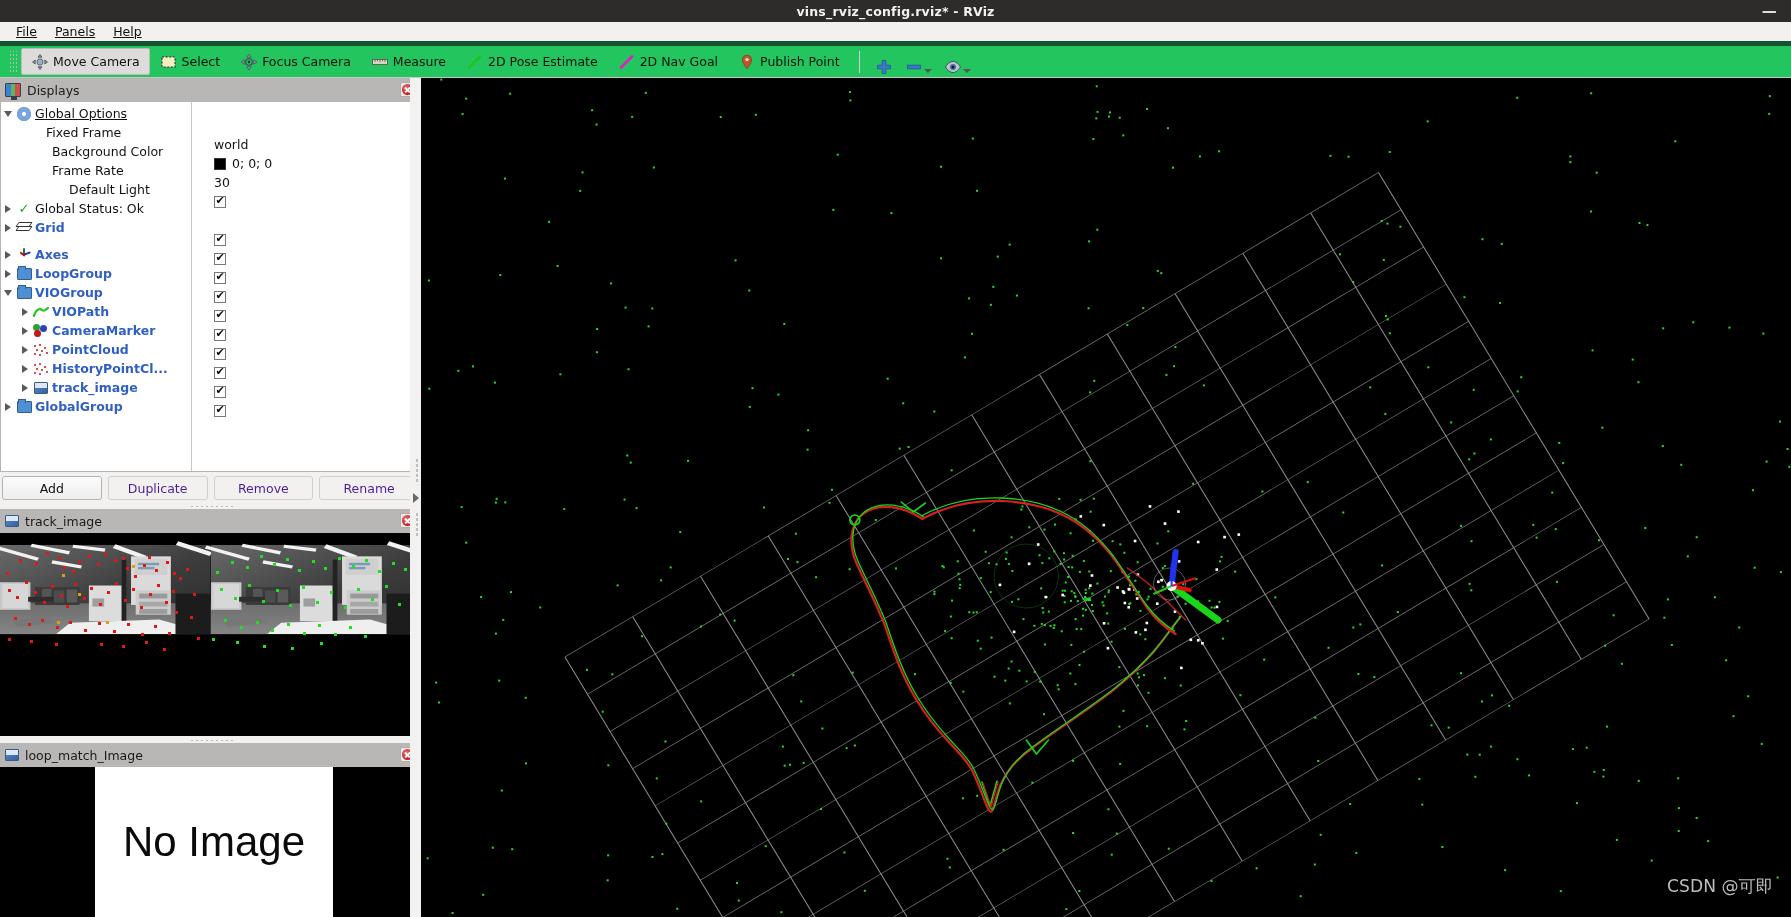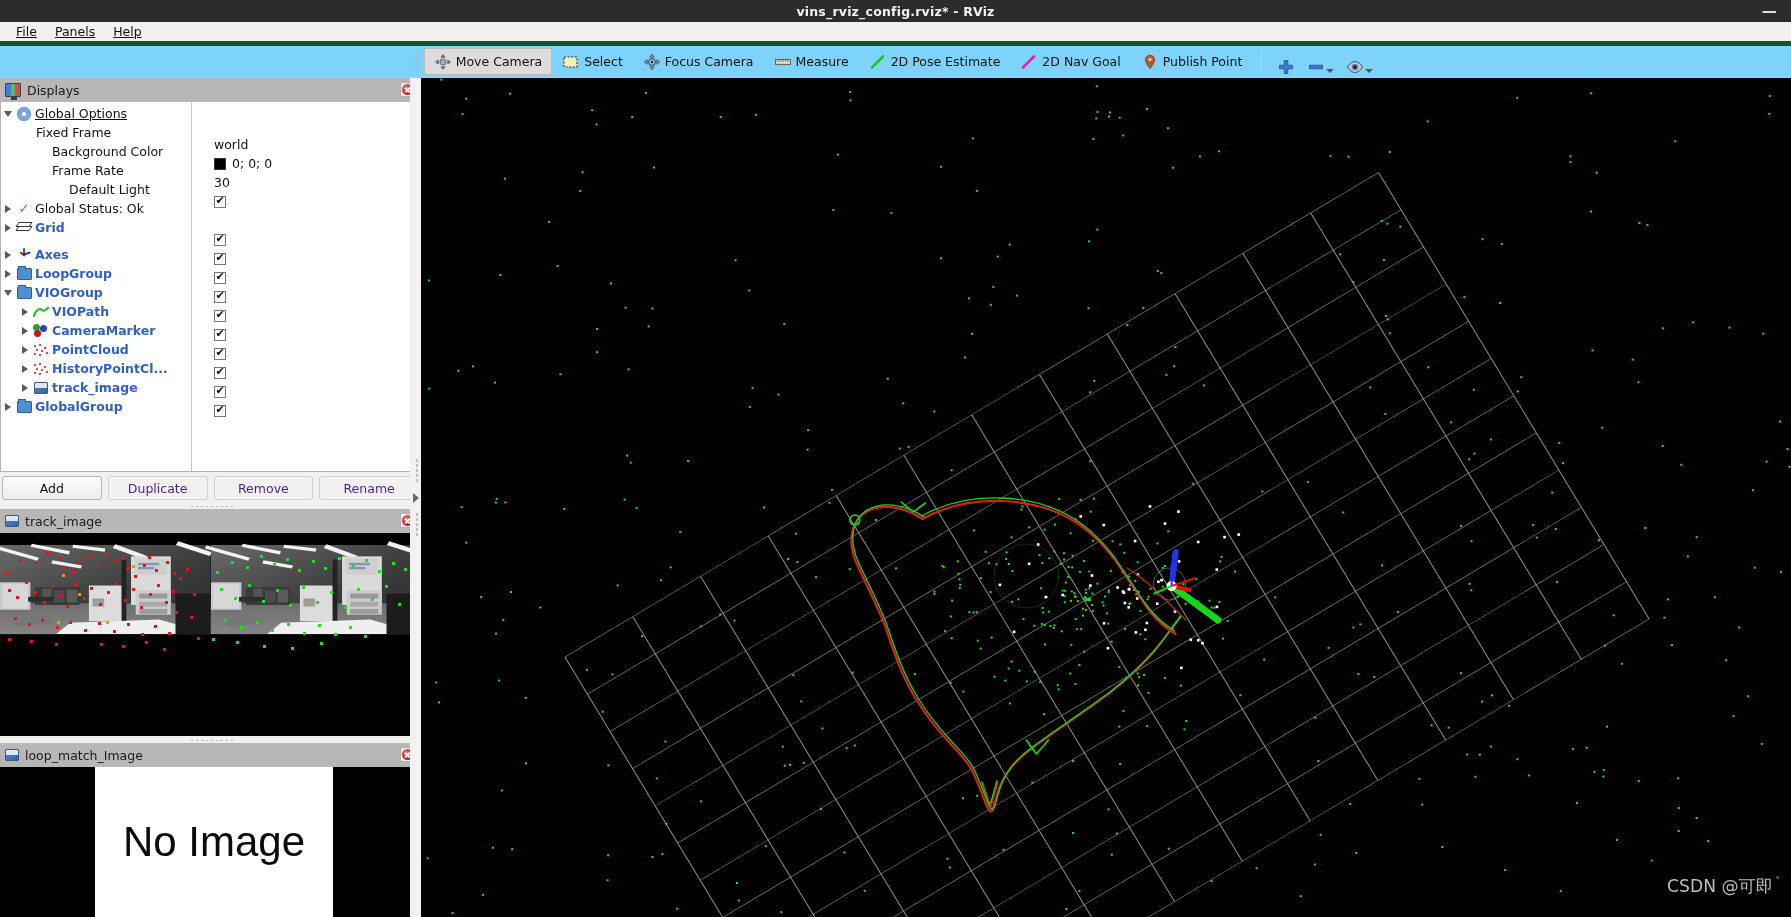--- a/index.html
+++ b/index.html
@@ -30,22 +30,22 @@
     height: 24px; background: #f2f1f0; display: flex; align-items: center;
     padding-left: 7px; border-bottom: 5px solid #14532d;
   }
   .menu-item {
     font-size: 12.5px; color: #111; padding: 2px 9px; cursor: default;
   }
   .menu-item u { text-decoration: underline; }
 
   
   .toolbar {
-    height: 32px; background: #7dd3fc; display: flex; align-items: center;
-    border-bottom: 1px solid #c8c6c4; padding-left: 1px; justify-content: center;
+    height: 32px; background: #22c55e; display: flex; align-items: center;
+    border-bottom: 1px solid #c8c6c4; padding-left: 10px;
   }
   .tb-grip {
     width: 9px; height: 22px; margin-right: 2px;
     background-image: radial-gradient(#b8b6b4 1px, transparent 1px);
     background-size: 3px 4px; background-position: 2px 2px;
   }
   .tb-btn {
     display: flex; align-items: center; gap: 4px;
     height: 27px; padding: 0 9px; font-size: 12.5px; color: #111;
     border: 1px solid transparent; border-radius: 2px; cursor: default;
@@ -383,21 +383,21 @@
         <div class="tree-col-left" id="treeNames">
             <div class="trow" style="padding-left: 0px; text-decoration: underline;">
               <span class="expander">
                 <span class="arrow-d"></span>
               </span>
               <span class="ticon">
                 <span class="ic-gear"></span>
               </span>
               <span class="tlabel">Global Options</span>
             </div>
-            <div class="trow" style="padding-left: 1px;">
+            <div class="trow" style="padding-left: 11px;">
               <span class="expander"></span>
               <span class="ticon"></span>
               <span class="tlabel">Fixed Frame</span>
             </div>
             <div class="trow" style="padding-left: 17px;">
               <span class="expander"></span>
               <span class="ticon"></span>
               <span class="tlabel">Background Color</span>
             </div>
             <div class="trow" style="padding-left: 17px;">

